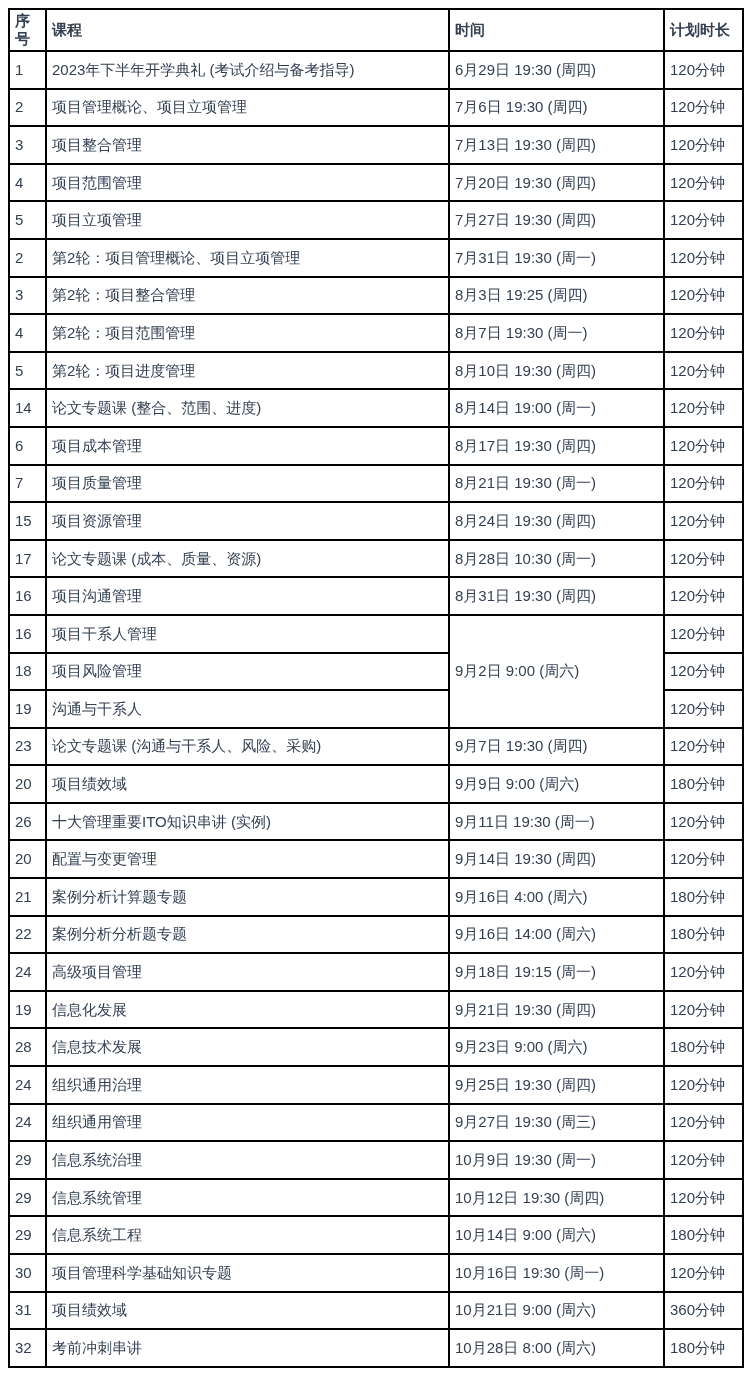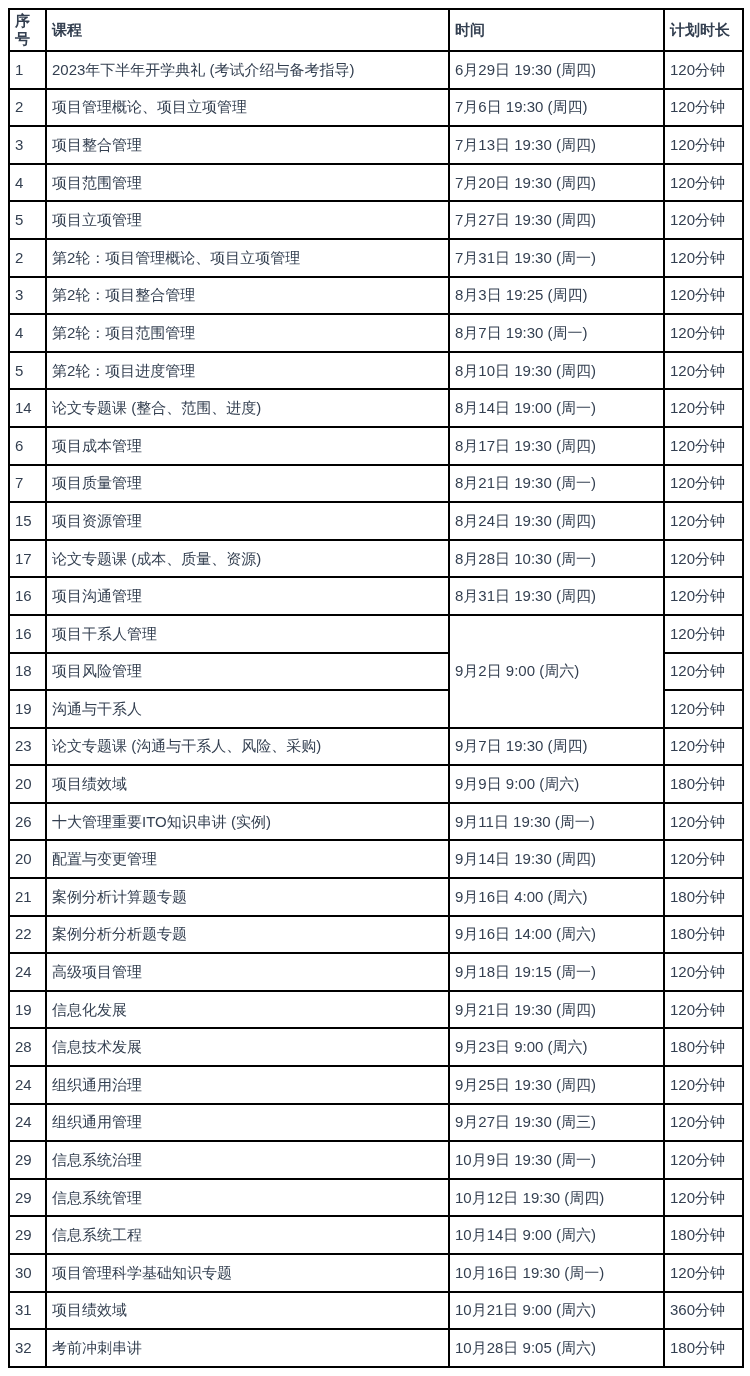--- a/index.html
+++ b/index.html
@@ -260,18 +260,18 @@
         </tr>
         <tr>
           <td class="cell-no">31</td>
           <td class="cell-course">项目绩效域</td>
           <td class="cell-time">10月21日 9:00 (周六)</td>
           <td class="cell-duration">360分钟</td>
         </tr>
         <tr>
           <td class="cell-no">32</td>
           <td class="cell-course">考前冲刺串讲</td>
-          <td class="cell-time">10月28日 9:05 (周六)</td>
+          <td class="cell-time">10月28日 8:00 (周六)</td>
           <td class="cell-duration">180分钟</td>
         </tr>
       </tbody>
   </table>
 </div>
 
 </body></html>

